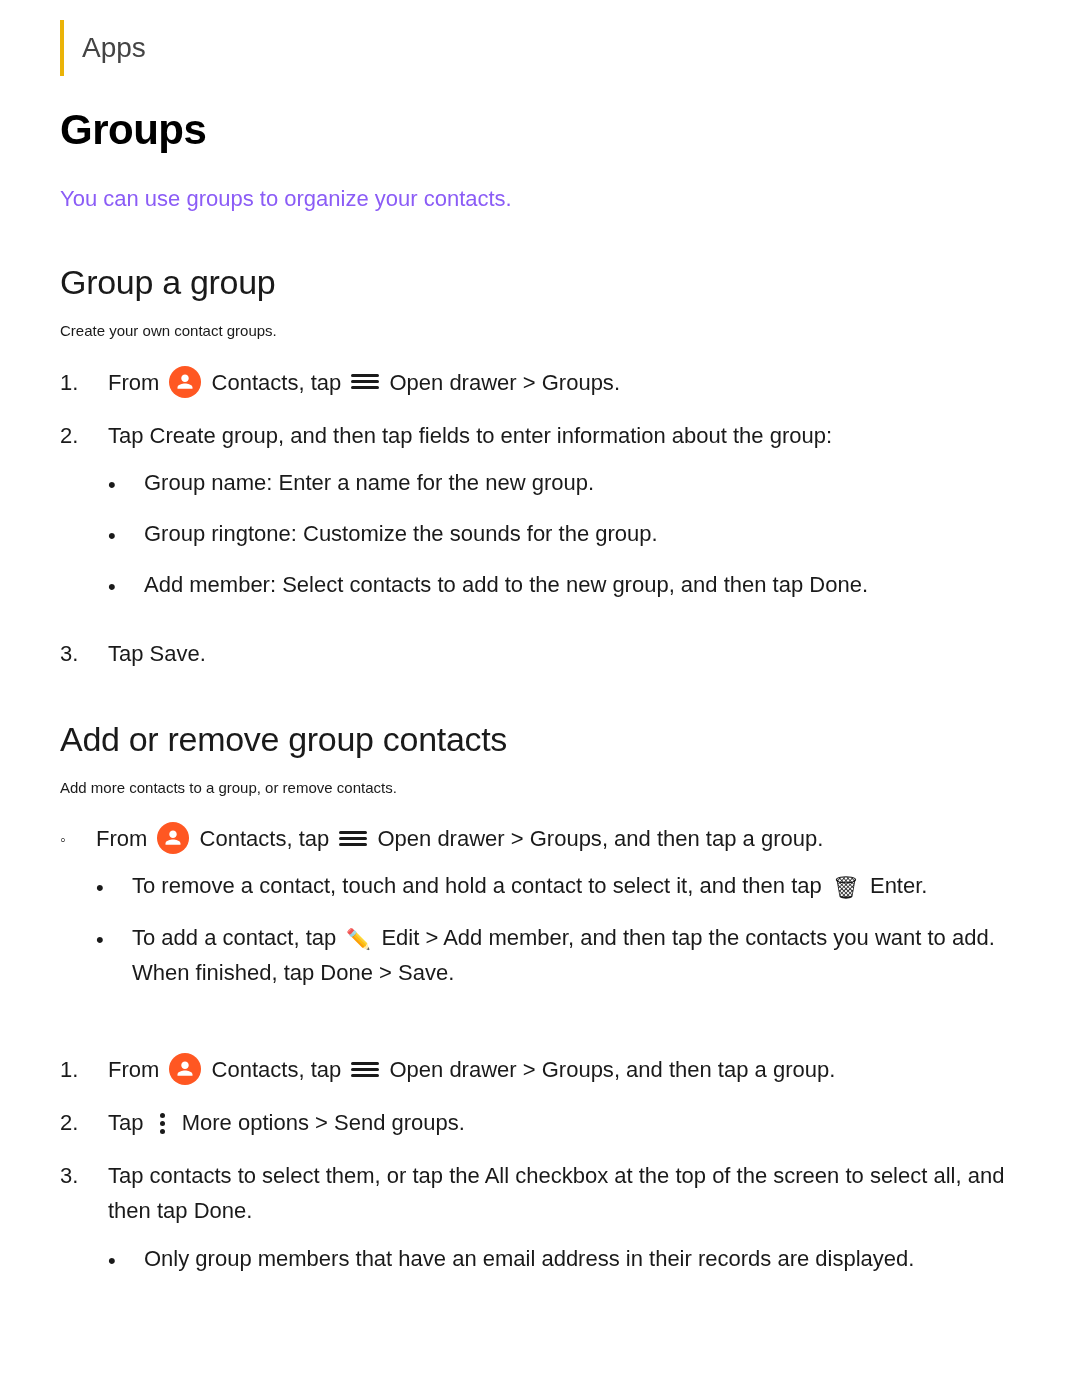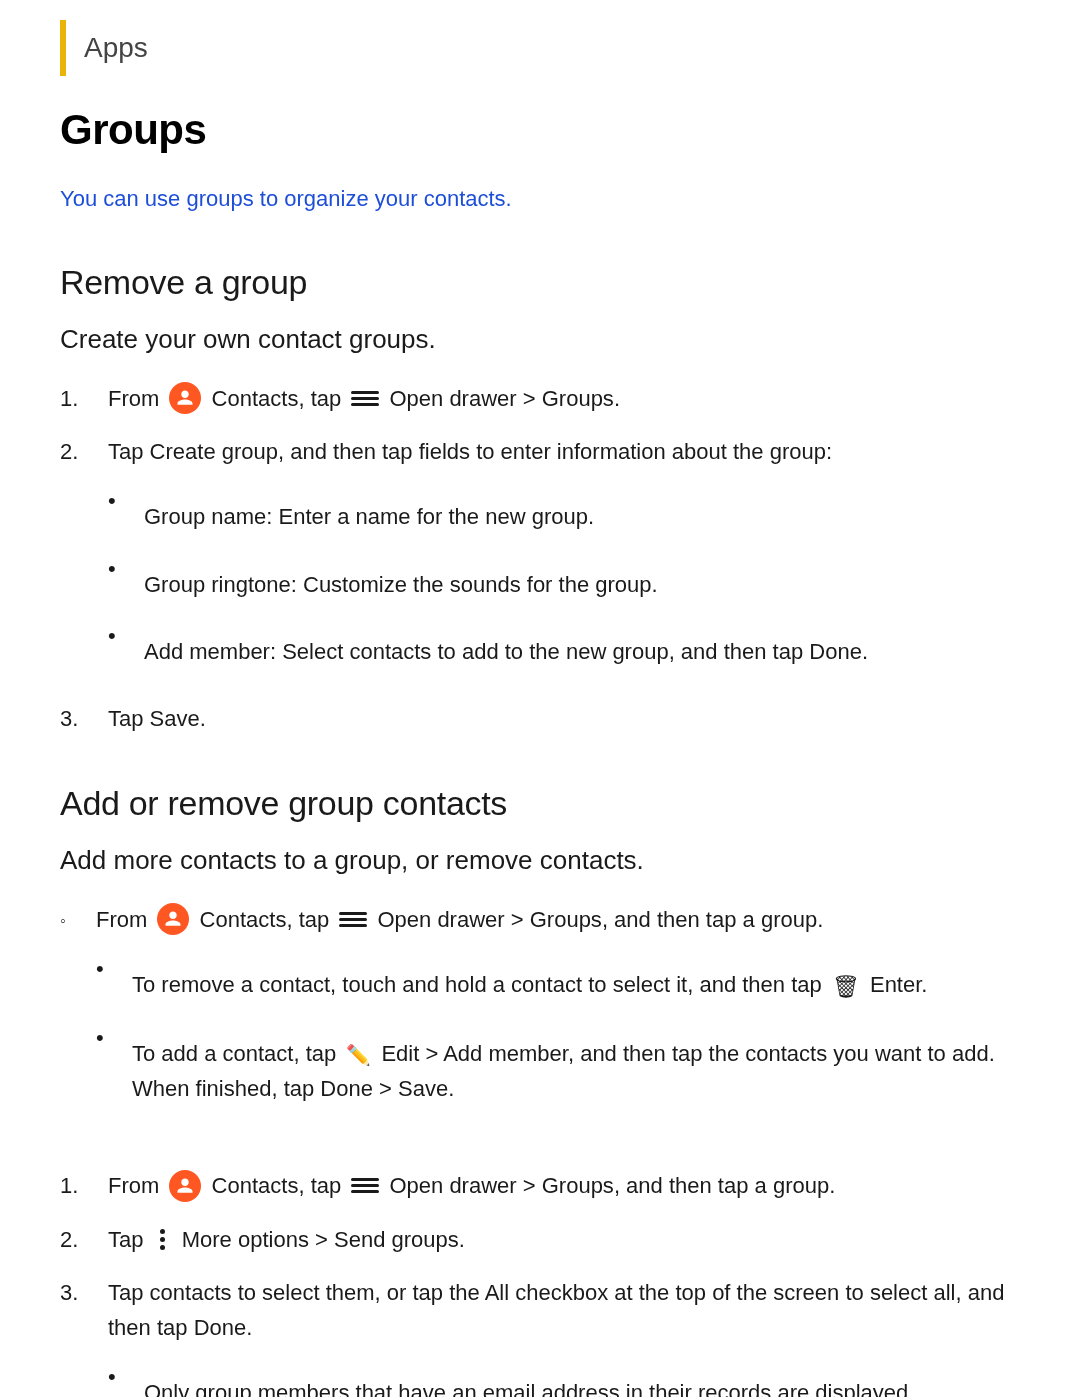--- a/index.html
+++ b/index.html
@@ -19,21 +19,21 @@
 
     .page-container {
       width: 1080px;
       min-height: 1397px;
       padding: 0;
       position: relative;
     }
 
     
     .header-bar {
-      border-left: 6px solid #eab308;
+      border-left: 4px solid #eab308;
       padding: 12px 0 12px 18px;
       margin: 20px 60px 30px 60px;
     }
 
     .header-apps-label {
       font-size: 28px;
       color: #444444;
       font-weight: 400;
     }
 
@@ -46,36 +46,36 @@
     .page-title {
       font-size: 42px;
       font-weight: 900;
       color: #000000;
       margin-bottom: 28px;
       letter-spacing: -0.5px;
     }
 
     .intro-text {
       font-size: 22px;
-      color: #1d4ed8;
+      color: #8b5cf6;
       margin-bottom: 48px;
       line-height: 1.5;
     }
 
     
     .section-heading {
       font-size: 34px;
       font-weight: 400;
       color: #1a1a1a;
       margin-bottom: 18px;
       letter-spacing: -0.3px;
     }
 
     .section-intro {
-      font-size: 26px;
+      font-size: 15px;
       color: #1a1a1a;
       margin-bottom: 22px;
       line-height: 1.5;
     }
 
     
     .ordered-list {
       list-style: none;
       padding: 0;
       margin: 0 0 20px 0;
@@ -119,21 +119,20 @@
 
     .bullet-dot {
       min-width: 36px;
       font-size: 22px;
       color: #1a1a1a;
       padding-top: 2px;
     }
 
     .bullet-content {
       flex: 1;
-      margin-top: 18px;
     }
 
     
     .circle-bullet-item {
       font-size: 22px;
       color: #1a1a1a;
       line-height: 1.6;
       margin-bottom: 18px;
       display: flex;
       align-items: flex-start;
@@ -251,21 +250,21 @@
     <span class="header-apps-label">Apps</span>
   </div>
 
   <div class="main-content">
 
     <h1 class="page-title">Groups</h1>
 
     <p class="intro-text">You can use groups to organize your contacts.</p>
 
     <div class="section-block">
-      <h2 class="section-heading">Remove a group</h2>
+      <h2 class="section-heading">Group a group</h2>
       <p class="section-intro">Create your own contact groups.</p>
 
       <ol class="ordered-list">
 
         <li>
           <span class="list-number">1.</span>
           <span class="list-content">
             From
             <span class="contacts-icon">
               <svg width="18" height="18" viewBox="0 0 24 24" fill="white">

